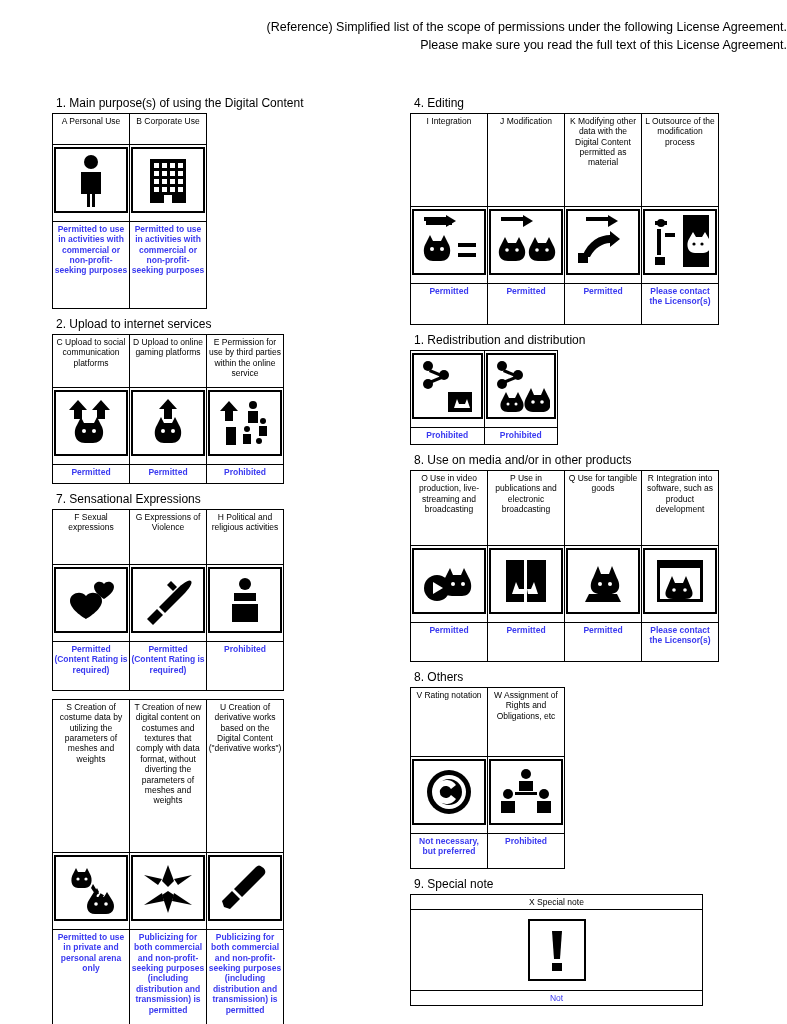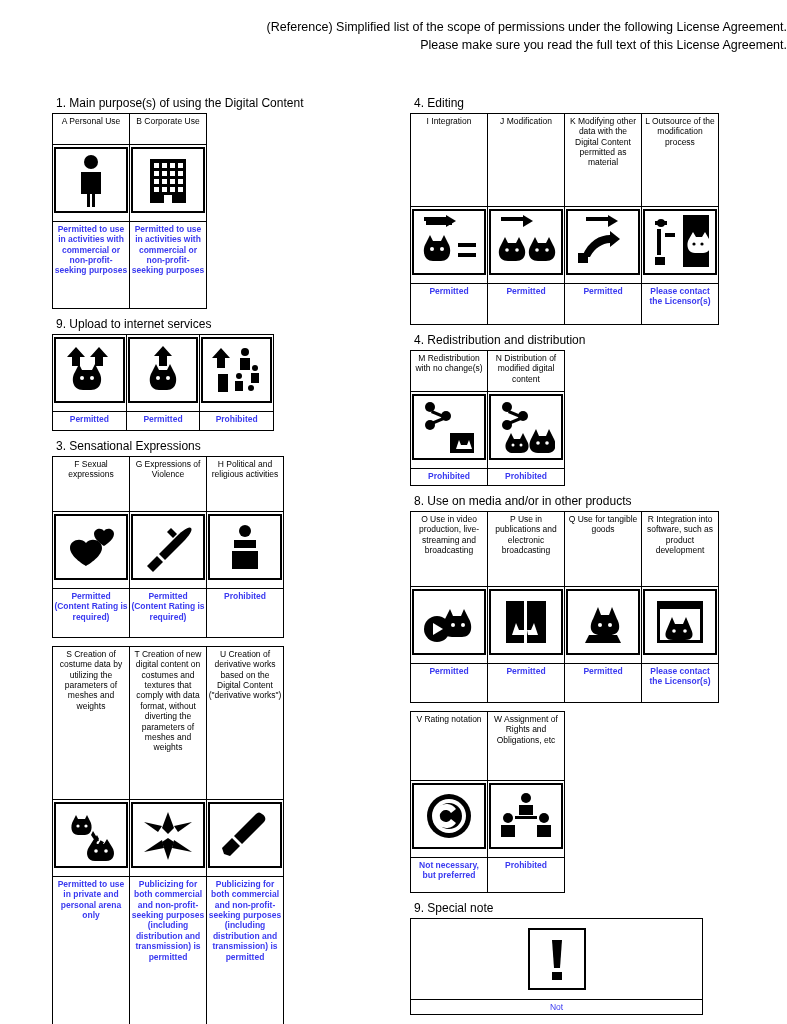--- a/index.html
+++ b/index.html
@@ -172,23 +172,28 @@
           </tr>
           <tr>
             <td class="status" style="height:82px">Permitted to use in activities with commercial or non-profit-seeking purposes</td>
             <td class="status" style="height:82px">Permitted to use in activities with commercial or non-profit-seeking purposes</td>
           </tr>
         </tbody>
           </table>
       </div>
 
       <div class="section">
-        <div class="section-title">9. Upload to internet services</div>
+        <div class="section-title">2. Upload to internet services</div>
         <table class="grid" style="width:222px">
           <tbody>
+              <tr>
+            <td class="head" style="width:74px;height:48px">C Upload to social communication platforms</td>
+            <td class="head" style="width:74px;height:48px">D Upload to online gaming platforms</td>
+            <td class="head" style="width:74px;height:48px">E Permission for use by third parties within the online service</td>
+          </tr>
           <tr>
             <td class="icon">
               <div class="iconbox">
                 <svg width="56" height="56" viewBox="0 0 56 56">
                   <path d="M10 6 l7 0 0 8 -3 0 5 7 5 -7 -3 0 0 -8 7 0" fill="none" stroke="#000" stroke-width="0"></path>
                   <path d="M11 5 h8 v9 h5 l-9 10 -9 -10 h5 z" fill="#000" transform="translate(0,0) rotate(180 15 14.5)"></path>
                   <path d="M34 5 h8 v9 h5 l-9 10 -9 -10 h5 z" fill="#000" transform="rotate(180 38 14.5)"></path>
                   <g fill="#000">
                     <path d="M14 30 l4 -8 3 6 h10 l3 -6 4 8 c4 6 3 18 -8 18 h-8 c-11 0 -12 -12 -8 -18 z"></path>
                   </g>
@@ -232,21 +237,21 @@
           <tr>
             <td class="status" style="height:14px">Permitted</td>
             <td class="status" style="height:14px">Permitted</td>
             <td class="status" style="height:14px">Prohibited</td>
           </tr>
         </tbody>
           </table>
       </div>
 
       <div class="section">
-        <div class="section-title">3. Sensational Expressions</div>
+        <div class="section-title">7. Sensational Expressions</div>
         <table class="grid" style="width:222px">
           <tbody>
               <tr>
             <td class="head" style="width:74px;height:50px">F Sexual expressions</td>
             <td class="head" style="width:74px;height:50px">G Expressions of Violence</td>
             <td class="head" style="width:74px;height:50px">H Political and religious activities</td>
           </tr>
           <tr>
             <td class="icon">
               <div class="iconbox">
@@ -434,27 +439,23 @@
             <td class="status" style="height:36px">Permitted</td>
             <td class="status" style="height:36px">Permitted</td>
             <td class="status" style="height:36px">Permitted</td>
             <td class="status" style="height:36px">Please contact the Licensor(s)</td>
           </tr>
         </tbody>
           </table>
       </div>
 
       <div class="section">
-        <div class="section-title">4. Redistribution and distribution</div>
+        <div class="section-title">1. Redistribution and distribution</div>
         <table class="grid" style="width:148px">
           <tbody>
-              <tr>
-            <td class="head" style="width:74px;height:36px">M Redistribution with no change(s)</td>
-            <td class="head" style="width:74px;height:36px">N Distribution of modified digital content</td>
-          </tr>
           <tr>
             <td class="icon">
               <div class="iconbox">
                 <svg width="58" height="56" viewBox="0 0 58 56">
                   <circle cx="10" cy="8" r="5" fill="#000"></circle>
                   <circle cx="10" cy="26" r="5" fill="#000"></circle>
                   <circle cx="26" cy="17" r="5" fill="#000"></circle>
                   <path d="M12 11 l12 5 -1 3 -12 -5 z" fill="#000"></path>
                   <path d="M11 23 l12 -5 1 3 -12 5 z" fill="#000"></path>
                   <path d="M30 34 h24 v20 h-24 z" fill="#000"></path>
@@ -566,20 +567,21 @@
             <td class="status" style="height:34px">Permitted</td>
             <td class="status" style="height:34px">Permitted</td>
             <td class="status" style="height:34px">Permitted</td>
             <td class="status" style="height:34px">Please contact the Licensor(s)</td>
           </tr>
         </tbody>
           </table>
       </div>
 
       <div class="section">
+        <div class="section-title">8. Others</div>
         <table class="grid" style="width:148px">
           <tbody>
               <tr>
             <td class="head" style="width:74px;height:64px">V Rating notation</td>
             <td class="head" style="width:74px;height:64px">W Assignment of Rights and Obligations, etc</td>
           </tr>
           <tr>
             <td class="icon">
               <div class="iconbox">
                 <svg width="52" height="52" viewBox="0 0 52 52">
@@ -609,20 +611,23 @@
             <td class="status" style="height:30px">Prohibited</td>
           </tr>
         </tbody>
           </table>
       </div>
 
       <div class="section">
         <div class="section-title">9. Special note</div>
         <table class="special-table">
           <tbody>
+              <tr>
+            <td>X Special note</td>
+          </tr>
           <tr>
             <td class="special-icon-cell">
               <div class="iconbox" style="width:58px;height:62px;margin:0 auto">
                 <svg width="34" height="50" viewBox="0 0 34 50">
                   <path d="M12 6 h10 l-2 28 h-6 z" fill="#000"></path>
                   <rect x="12" y="38" width="10" height="8" fill="#000"></rect>
                 </svg>
               </div>
             </td>
           </tr>

